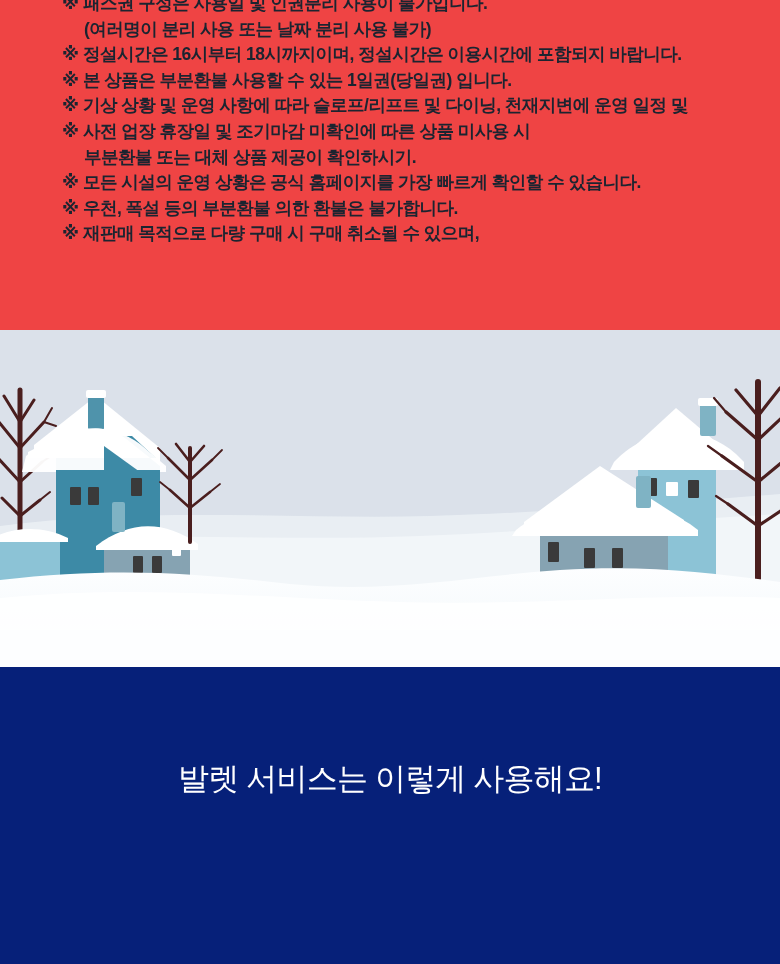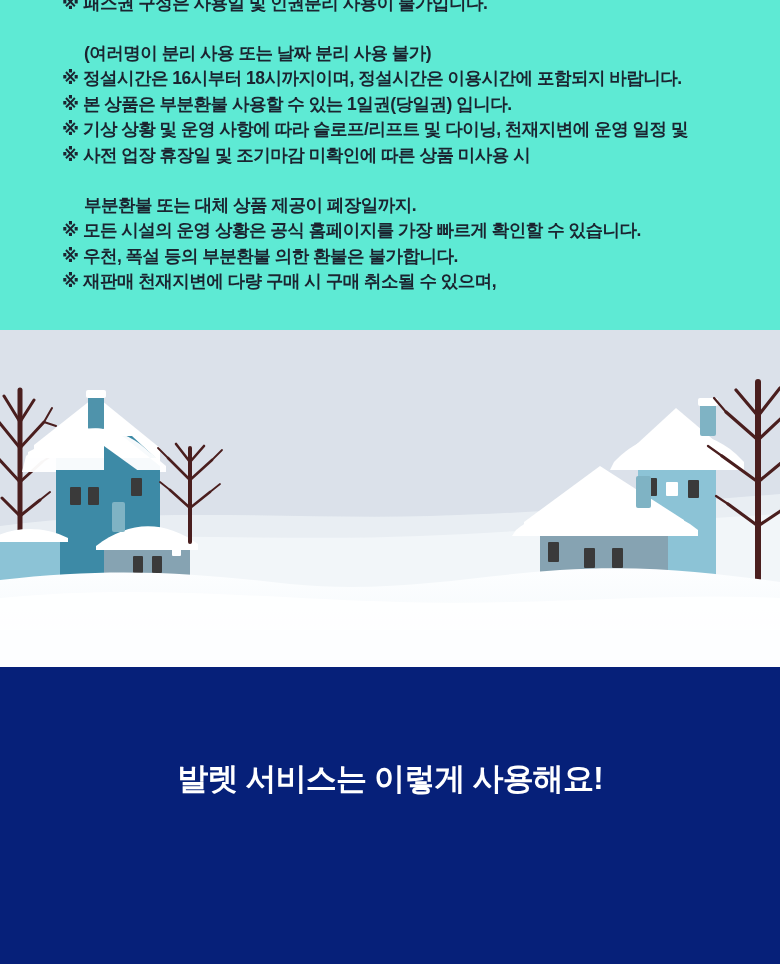--- a/index.html
+++ b/index.html
@@ -7,66 +7,66 @@
   html,body{ width:780px; height:964px; }
   body{
     font-family:"Liberation Sans","DejaVu Sans",sans-serif;
     background:#ffffff; overflow:hidden; position:relative;
   }
   .page{ position:relative; width:780px; height:964px; overflow:hidden; }
 
   
   .notice-section{
     position:absolute; left:0; top:0; width:780px; height:667px;
-    background:#5eead4; overflow:hidden;
+    background:#ef4444; overflow:hidden;
   }
   .notice-list{
     position:absolute; left:0; top:-9px; width:780px;
     padding:0 30px 0 62px;
   }
   .notice-line{
     font-size:17.5px; line-height:25.6px; color:#1b2430;
     font-weight:700; letter-spacing:-0.5px; white-space:nowrap;
   }
-  .notice-line.indent{ padding-left:22px;margin-top:24px; }
+  .notice-line.indent{ padding-left:22px; }
 
   
   .illustration{
     position:absolute; left:0; top:330px; width:780px; height:337px;
   }
   .illustration svg{ display:block; width:780px; height:337px; }
 
   
   .banner{
     position:absolute; left:0; top:667px; width:780px; height:297px;
     background:#062079; overflow:hidden;
   }
   .banner-title{
     position:absolute; left:0; top:91px; width:780px; text-align:center;
-    color:#ffffff; font-size:31px; font-weight:700; letter-spacing:-0.8px;
+    color:#ffffff; font-size:31px; font-weight:400; letter-spacing:-0.8px;
   }
 </style>
 </head>
 <body>
 
 <div class="page">
 
   <section class="notice-section">
 
     <div class="notice-list">
       <div class="notice-line">※ 패스권 구성은 사용일 및 인권분리 사용이 불가입니다.</div>
       <div class="notice-line indent">(여러명이 분리 사용 또는 날짜 분리 사용 불가)</div>
       <div class="notice-line">※ 정설시간은 16시부터 18시까지이며, 정설시간은 이용시간에 포함되지 바랍니다.</div>
       <div class="notice-line">※ 본 상품은 부분환불 사용할 수 있는 1일권(당일권) 입니다.</div>
       <div class="notice-line">※ 기상 상황 및 운영 사항에 따라 슬로프/리프트 및 다이닝, 천재지변에 운영 일정 및</div>
       <div class="notice-line">※ 사전 업장 휴장일 및 조기마감 미확인에 따른 상품 미사용 시</div>
-      <div class="notice-line indent">부분환불 또는 대체 상품 제공이 폐장일까지.</div>
+      <div class="notice-line indent">부분환불 또는 대체 상품 제공이 확인하시기.</div>
       <div class="notice-line">※ 모든 시설의 운영 상황은 공식 홈페이지를 가장 빠르게 확인할 수 있습니다.</div>
       <div class="notice-line">※ 우천, 폭설 등의 부분환불 의한 환불은 불가합니다.</div>
-      <div class="notice-line">※ 재판매 천재지변에 다량 구매 시 구매 취소될 수 있으며,</div>
+      <div class="notice-line">※ 재판매 목적으로 다량 구매 시 구매 취소될 수 있으며,</div>
     </div>
 
     <div class="illustration">
       <svg viewBox="0 0 780 337" xmlns="http://www.w3.org/2000/svg" preserveAspectRatio="none">
         <defs>
           <linearGradient id="groundGrad" x1="0" y1="0" x2="0" y2="1">
             <stop offset="0%" stop-color="#fdfeff"></stop>
             <stop offset="55%" stop-color="#f6fafc"></stop>
             <stop offset="100%" stop-color="#ffffff"></stop>
           </linearGradient>

